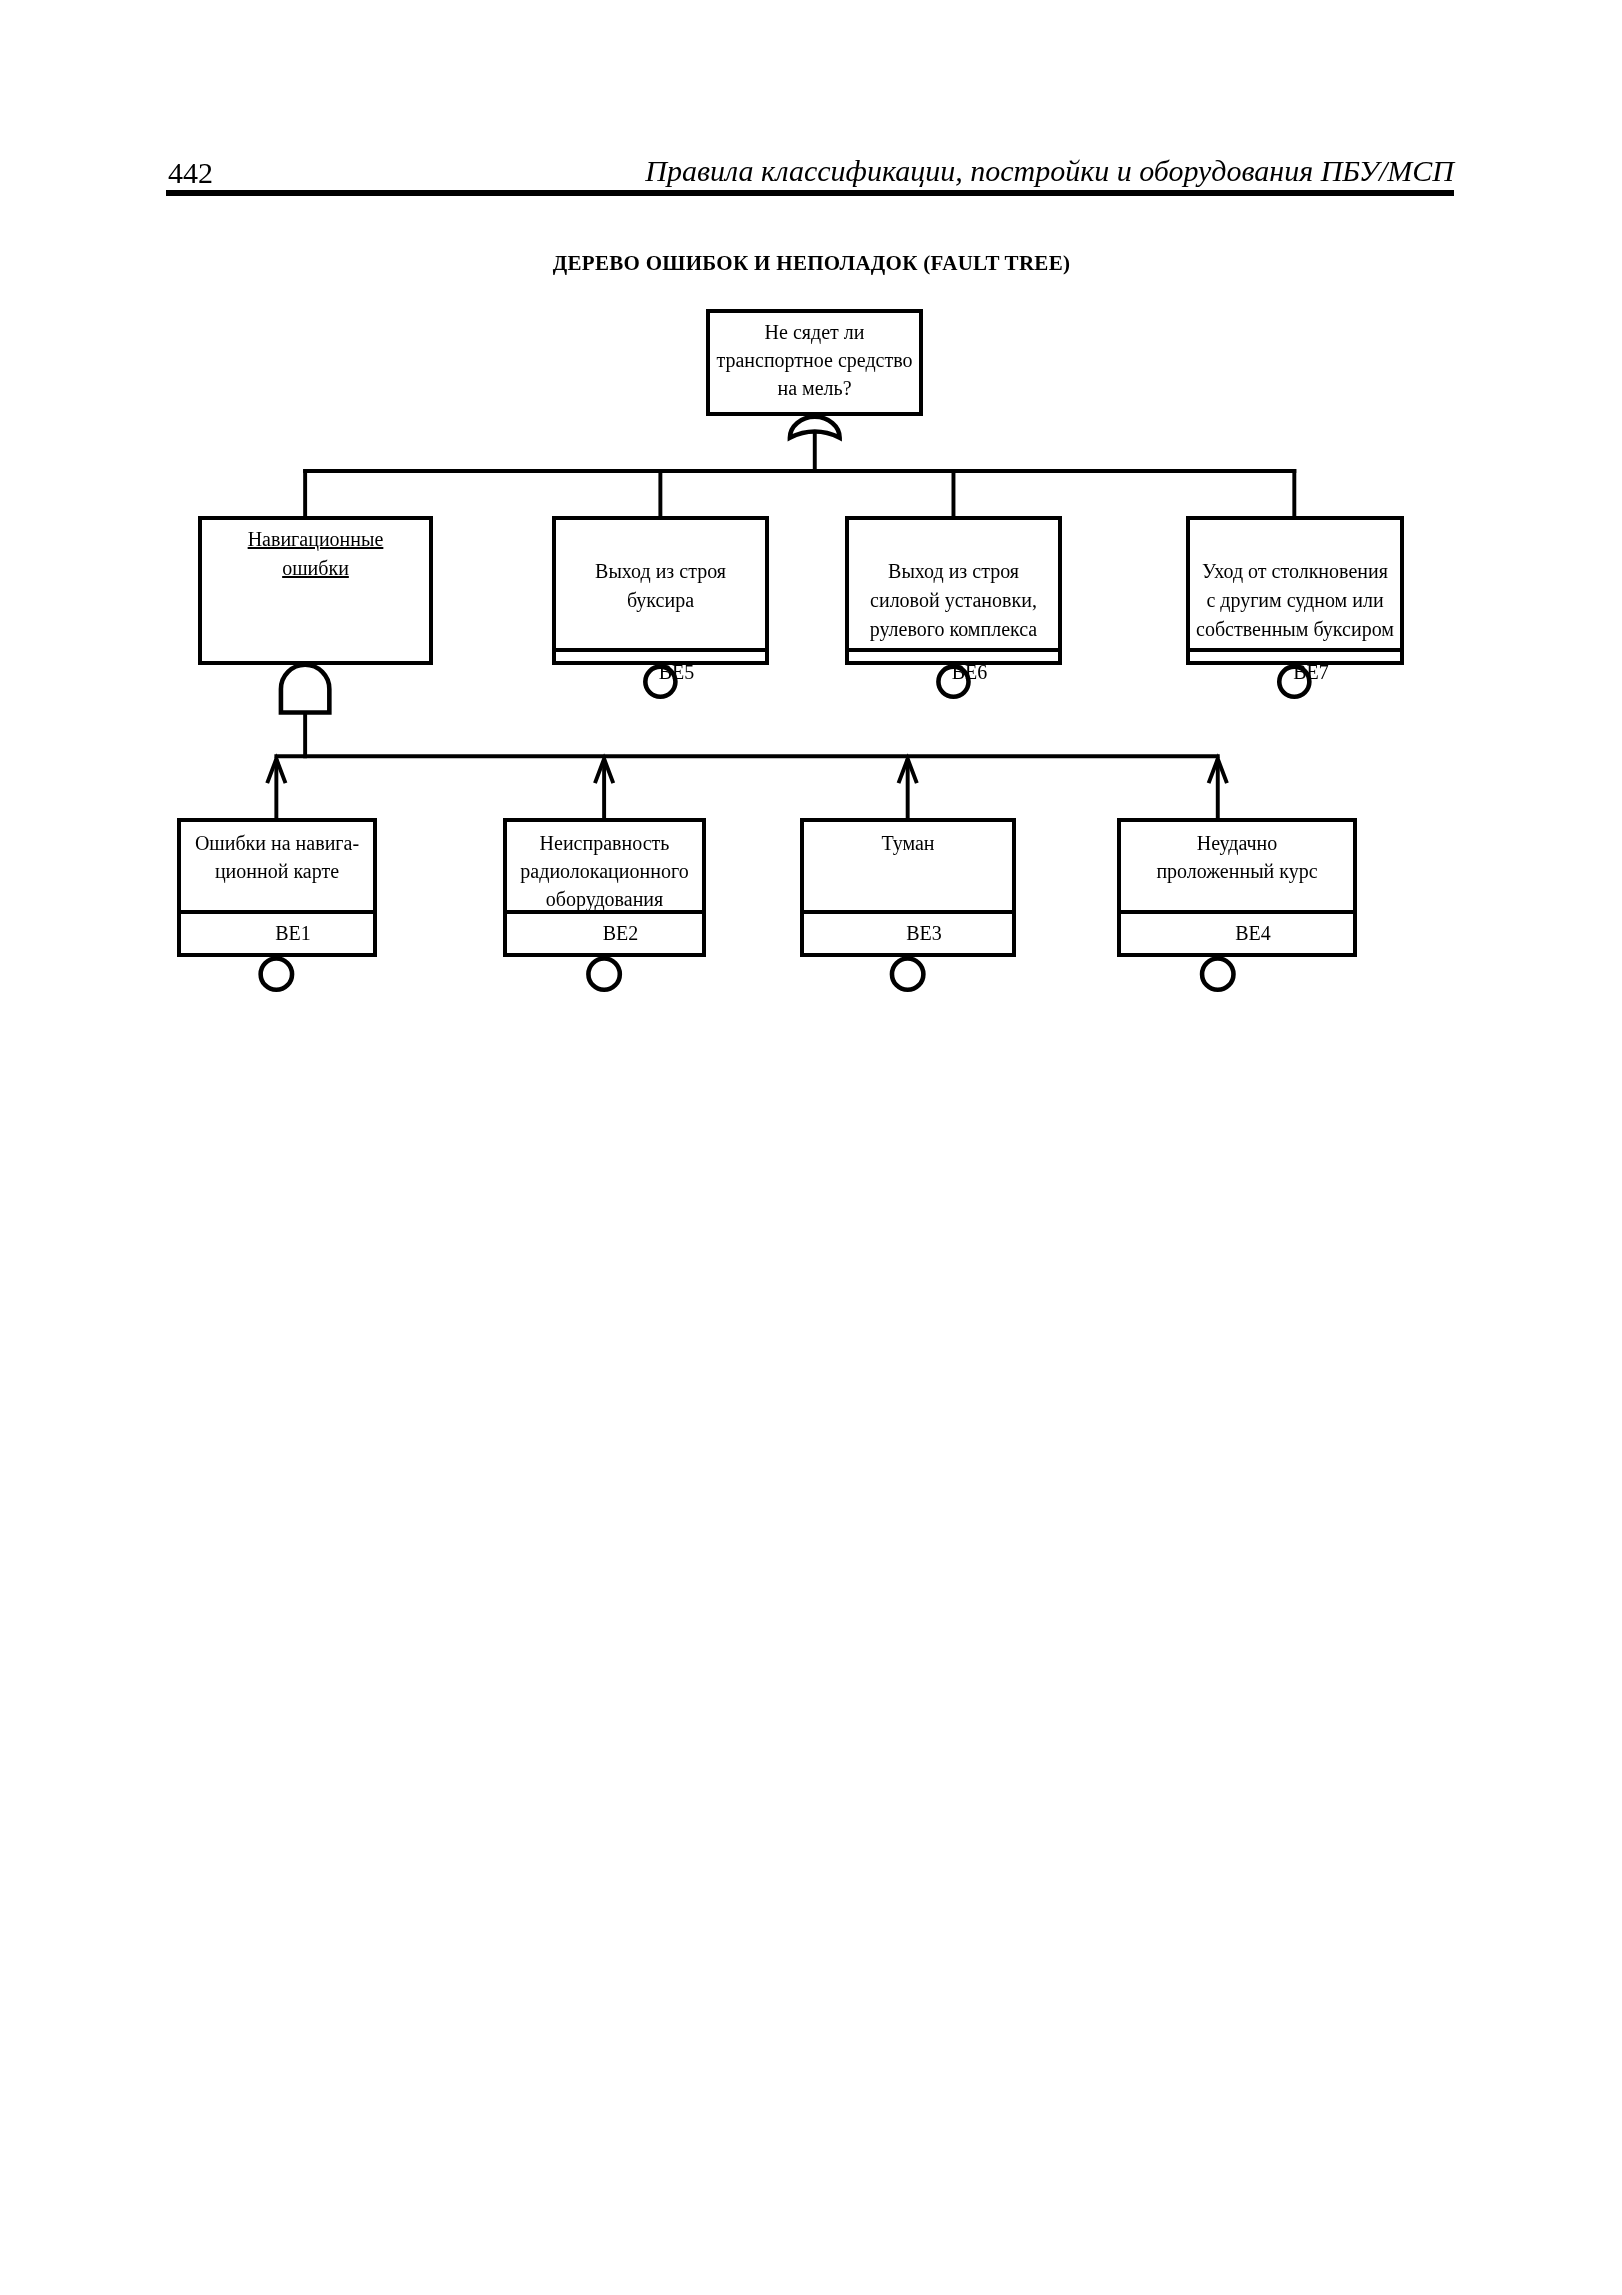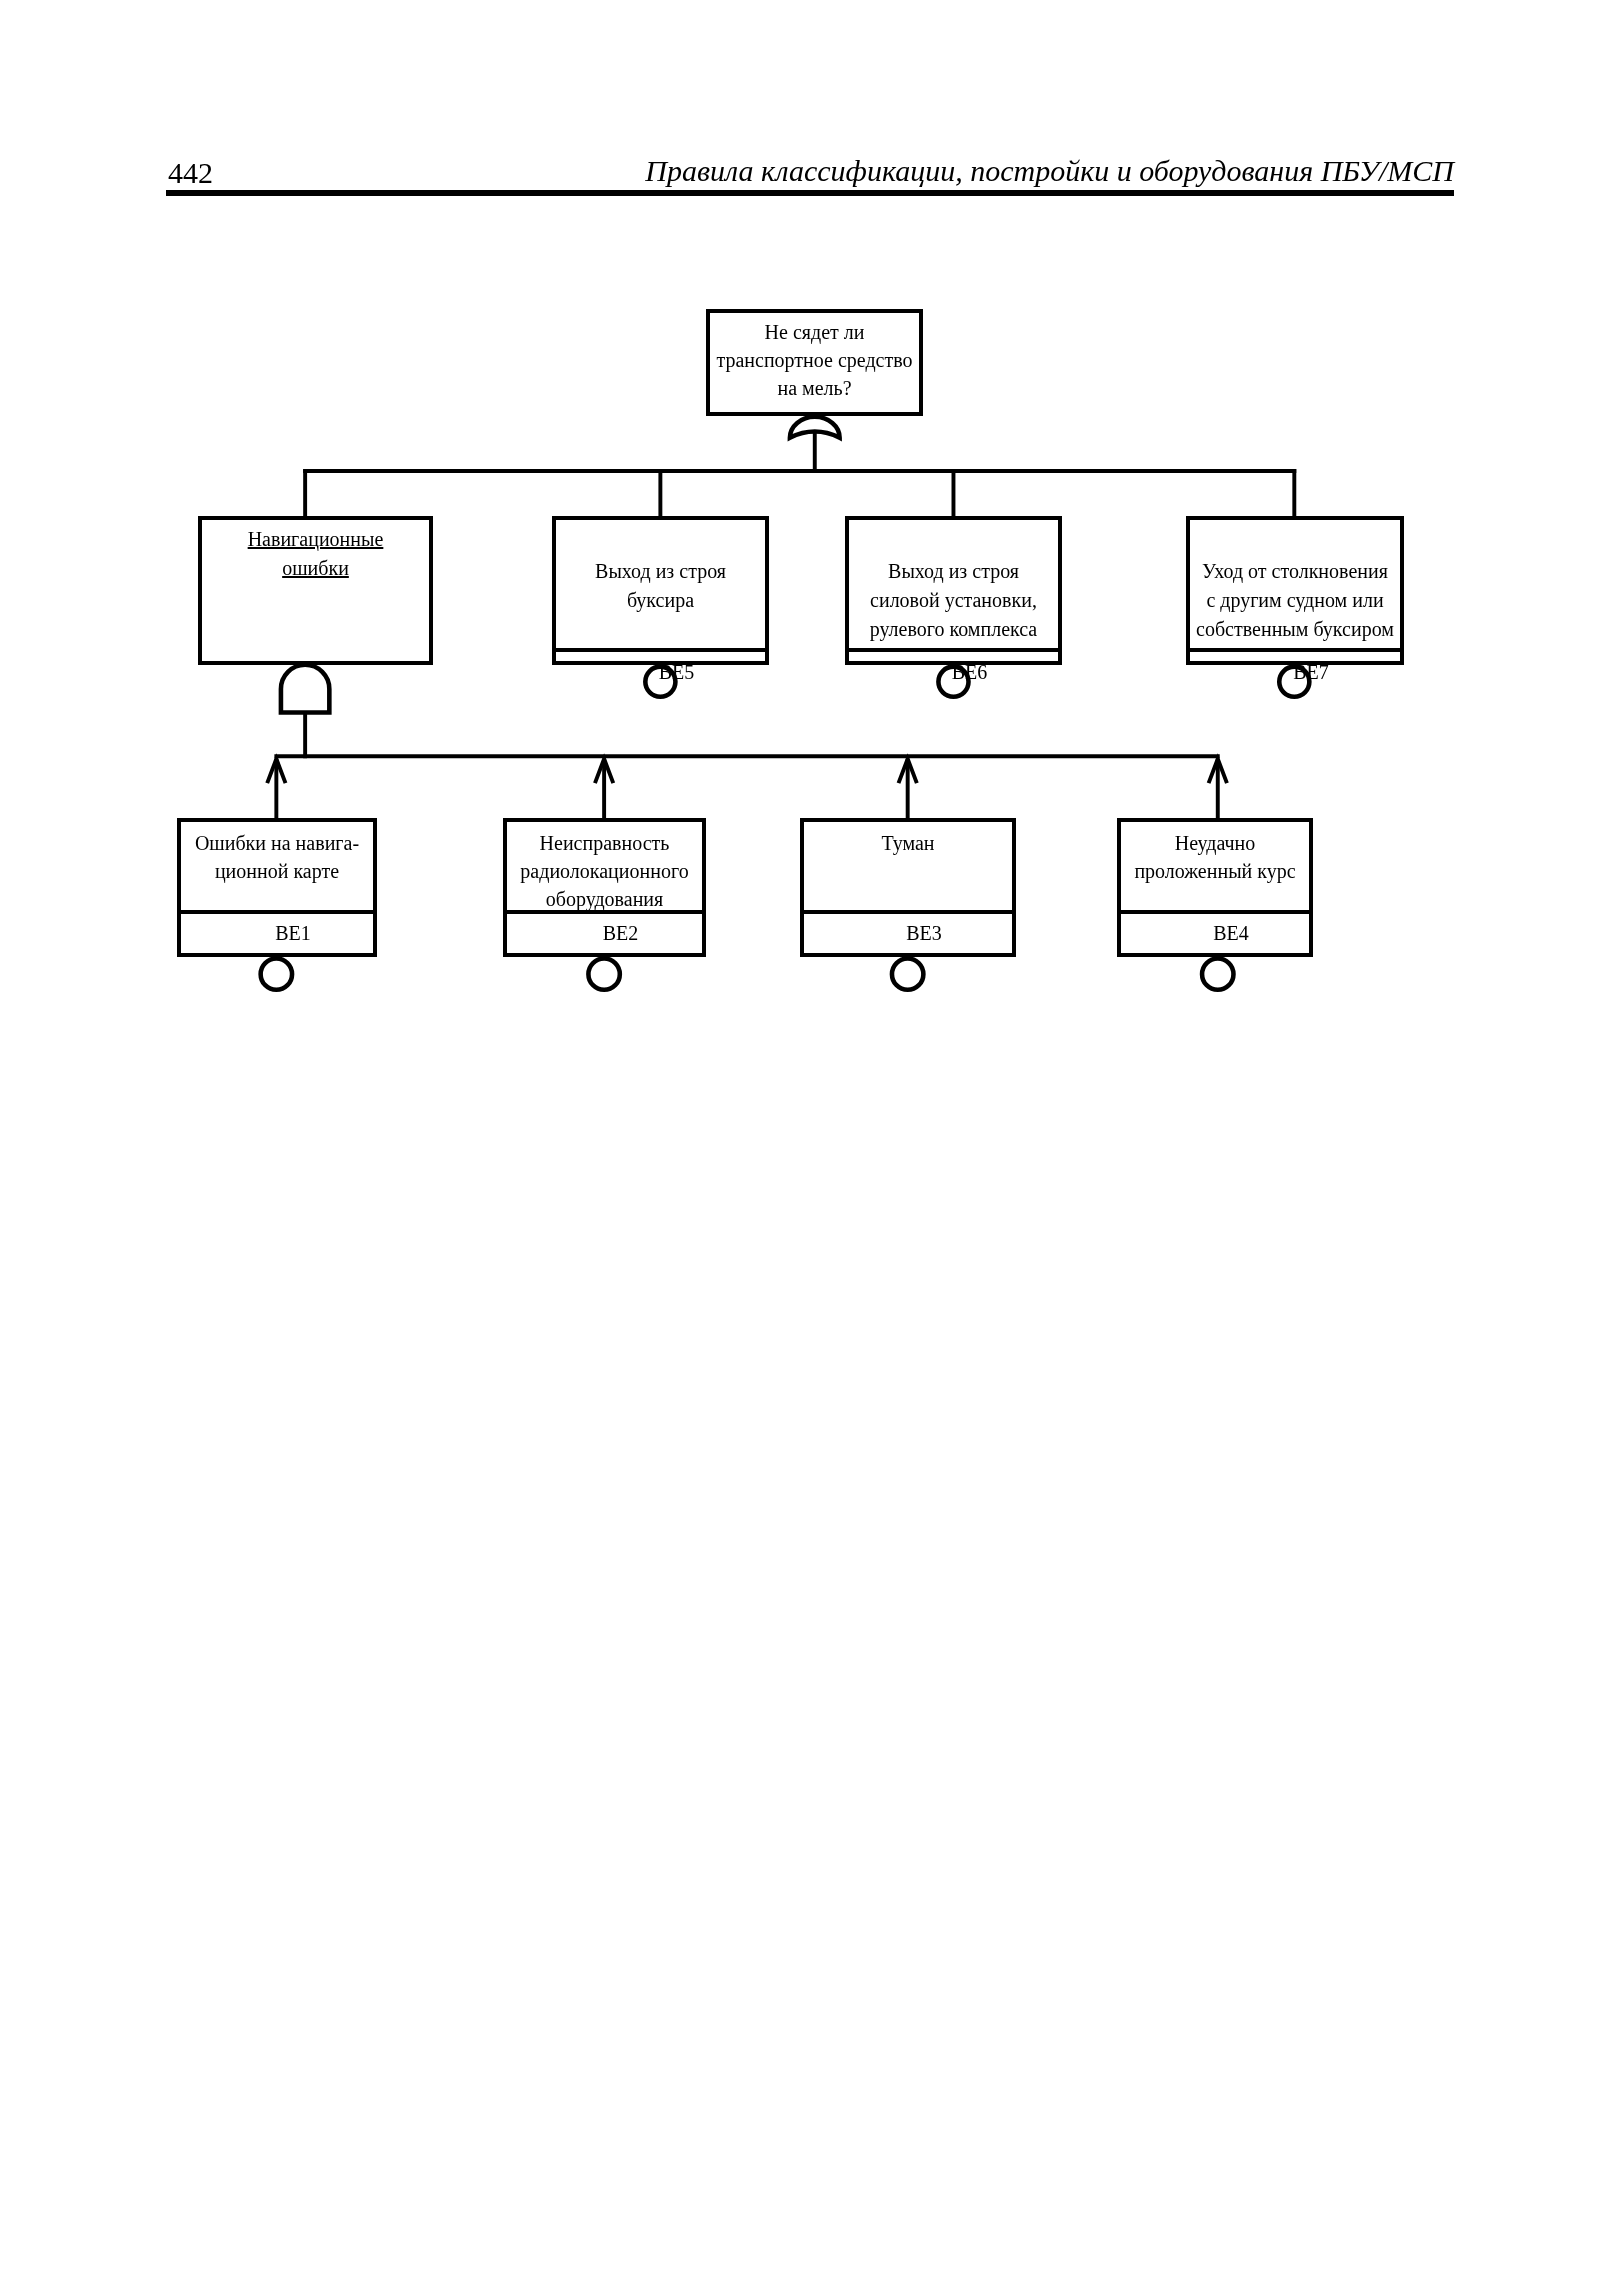--- a/index.html
+++ b/index.html
@@ -56,35 +56,36 @@
   #box-n1{left:198px;top:516px;width:235px;height:149px;text-decoration:underline;}
   #box-n2{left:552px;top:516px;width:217px;height:149px;}
   #box-n3{left:845px;top:516px;width:217px;height:149px;}
   #box-n4{left:1186px;top:516px;width:218px;height:149px;}
   #box-n2 .upper,#box-n3 .upper,#box-n4 .upper{height:96px;margin-top:32px;}
   #box-n2 .be-row,#box-n3 .be-row,#box-n4 .be-row{height:44px;}
   
   #box-b1{left:177px;top:818px;width:200px;height:139px;}
   #box-b2{left:503px;top:818px;width:203px;height:139px;}
   #box-b3{left:800px;top:818px;width:216px;height:139px;}
-  #box-b4{left:1117px;top:818px;width:196px;height:139px;}
+  #box-b4{left:1117px;top:818px;width:240px;height:139px;}
   #box-b1 .upper,#box-b2 .upper,#box-b3 .upper,#box-b4 .upper{height:88px;}
   #box-b1 .be-row,#box-b2 .be-row,#box-b3 .be-row,#box-b4 .be-row{height:42px;}
   #box-b1 .lines,#box-b2 .lines,#box-b3 .lines,#box-b4 .lines{padding-top:6.5px;}
   #box-b1 .line,#box-b2 .line,#box-b3 .line,#box-b4 .line{line-height:28px;text-align:center;}
 </style>
 </head>
 <body>
 
 <div class="page">
 
   <div class="page-number">442</div>
   <div class="running-title">Правила классификации, постройки и оборудования ПБУ/МСП</div>
   <div class="header-rule"></div>
 
+  <div class="doc-title">ДЕРЕВО ОШИБОК И НЕПОЛАДОК (FAULT TREE)</div>
 
   <svg class="wires" width="1623" height="2295" viewBox="0 0 2480 3508">
 
     <line x1="1245" y1="661" x2="1245" y2="723" stroke="#000" stroke-width="6"></line>
     <path d="M 1207,669 A 38,32 0 0 1 1283,669 Q 1245,650 1207,669 Z" fill="#fff" stroke="#000" stroke-width="7"></path>
     <line x1="463" y1="720" x2="1981" y2="720" stroke="#000" stroke-width="6"></line>
     <line x1="466" y1="717" x2="466" y2="793" stroke="#000" stroke-width="6"></line>
     <line x1="1009" y1="717" x2="1009" y2="793" stroke="#000" stroke-width="6"></line>
     <line x1="1457" y1="717" x2="1457" y2="793" stroke="#000" stroke-width="6"></line>
     <line x1="1978" y1="717" x2="1978" y2="793" stroke="#000" stroke-width="6"></line>

